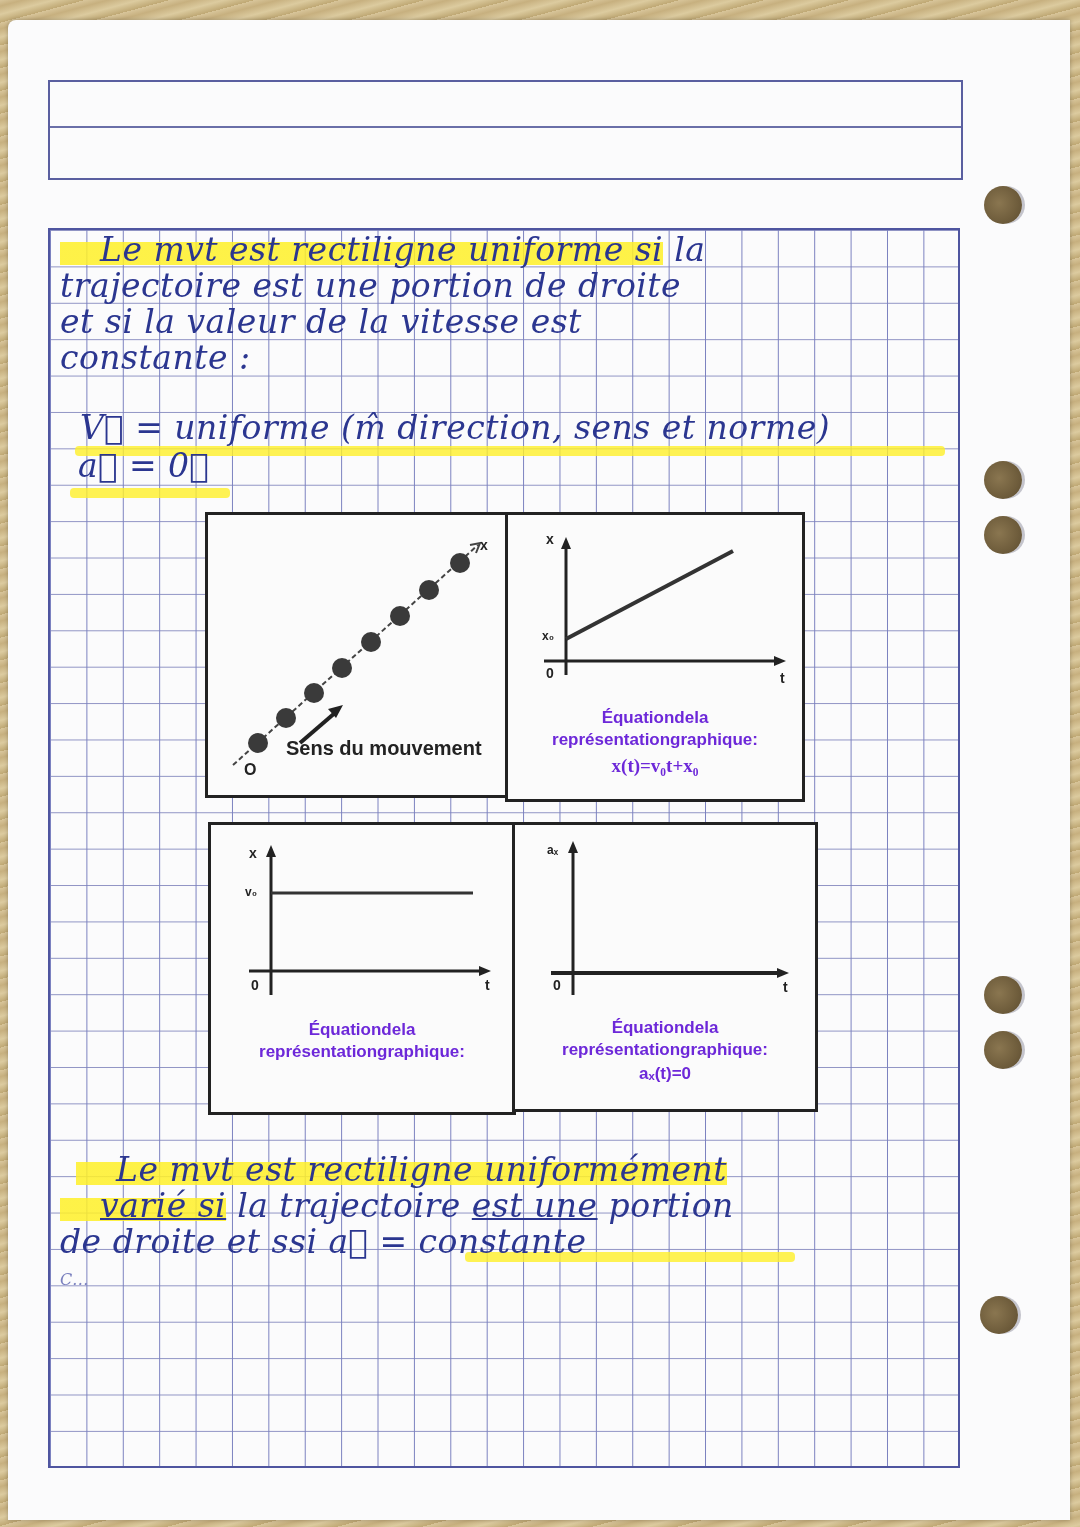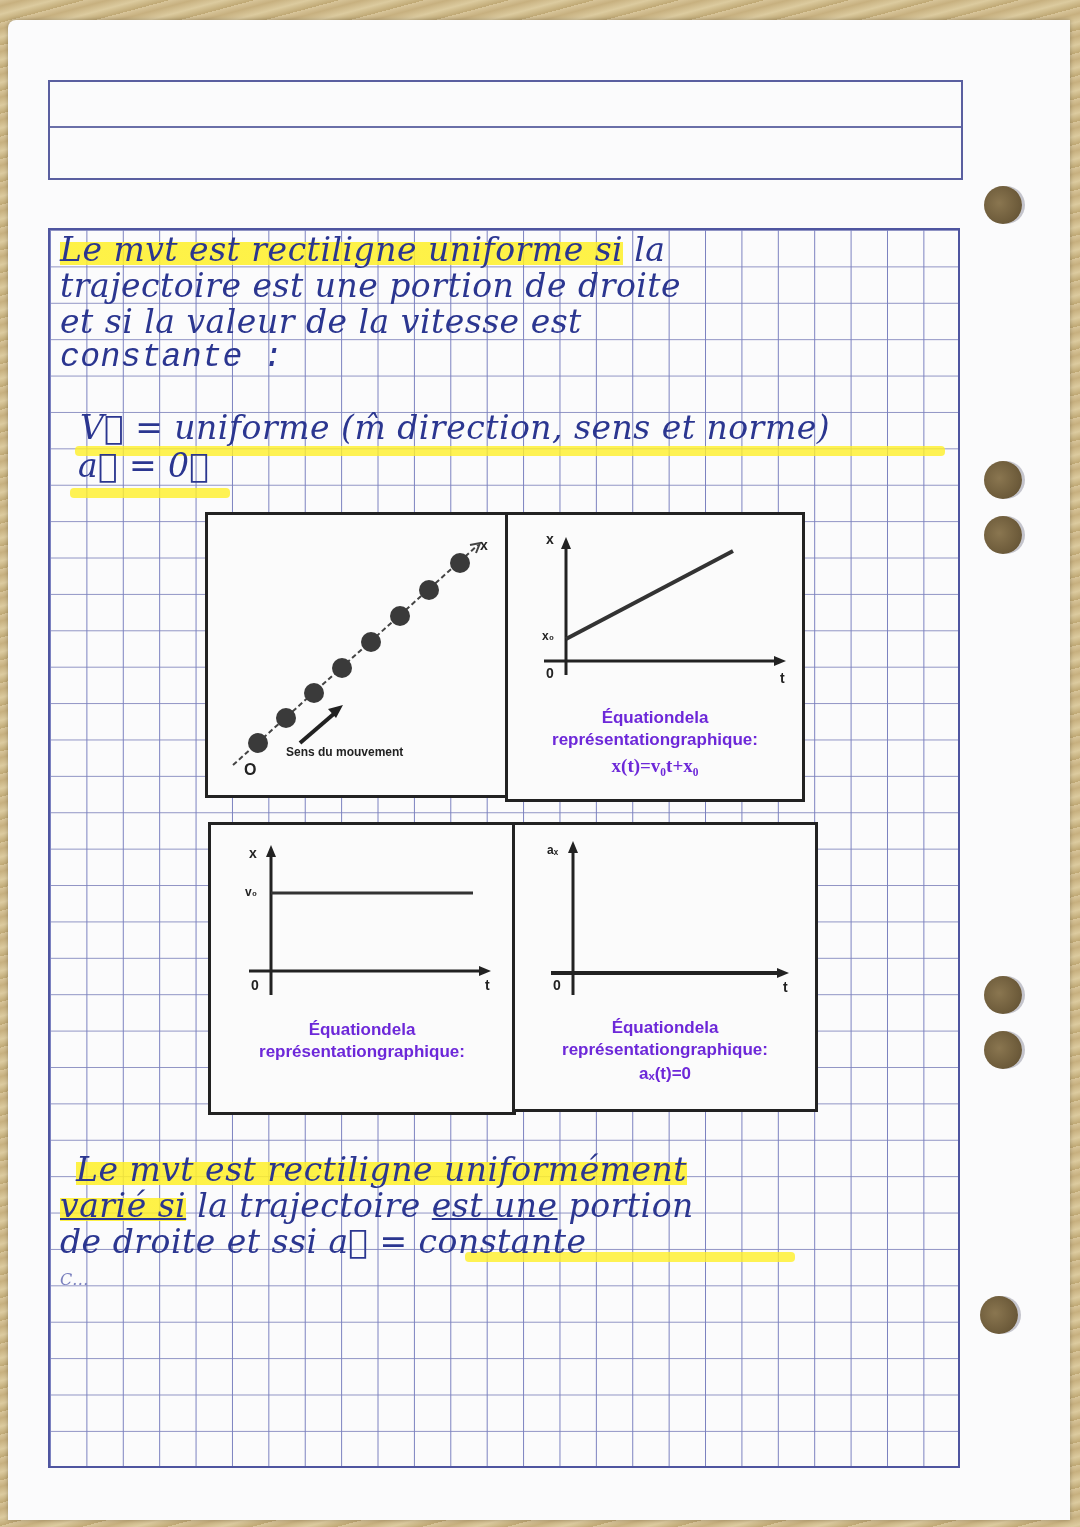--- a/index.html
+++ b/index.html
@@ -39,20 +39,21 @@
     box-shadow: 3px 0 0 #c4c4cc;
   }
   .hand {
     position: absolute; color: #2b3690;
     font-family: "DejaVu Serif", serif; font-style: italic;
     font-size: 33px; line-height: 36px; white-space: nowrap;
     letter-spacing: 0.5px;
   }
   .hl {
     background: linear-gradient(to bottom, transparent 30%, rgba(255,240,40,0.85) 30%, rgba(255,240,40,0.85) 90%, transparent 90%);
+    padding-left: 40px;
   }
   .hl-under {
     position: absolute; height: 10px; background: rgba(255,240,40,0.8); border-radius: 4px;
   }
   .u { text-decoration: underline; text-decoration-thickness: 2px; }
   .figure {
     position: absolute; background: #fbfbfb; border: 3px solid #222;
     box-sizing: border-box; overflow: hidden;
   }
   .figure svg { position: absolute; left: 0; top: 0; }
@@ -87,21 +88,21 @@
 <div class="hole" style="left:984px;top:1031px;"></div>
 <div class="hole" style="left:980px;top:1296px;"></div>
 
 <div class="grid"></div>
 
 <div class="hand" style="left:60px;top:232px;">
   <span class="hl">Le mvt est rectiligne uniforme si</span><span> la</span>
 </div>
 <div class="hand" style="left:60px;top:268px;">trajectoire est une portion de droite</div>
 <div class="hand" style="left:60px;top:304px;">et si la valeur de la vitesse est</div>
-<div class="hand" style="left:60px;top:340px;font-family:Liberation Mono, monospace;">constante :</div>
+<div class="hand" style="left:60px;top:340px;">constante :</div>
 
 <div class="hl-under" style="left:75px;top:446px;width:870px;"></div>
 <div class="hand" style="left:80px;top:410px;">
   <span>V⃗</span>
   <span>= uniforme</span>
   <span>(m̂ direction, sens et norme)</span>
 </div>
 <div class="hl-under" style="left:70px;top:488px;width:160px;"></div>
 <div class="hand" style="left:78px;top:448px;">a⃗ = 0⃗</div>
 
@@ -115,21 +116,21 @@
     <circle cx="134" cy="153" r="10" fill="#3a3a3a"></circle>
     <circle cx="163" cy="127" r="10" fill="#3a3a3a"></circle>
     <circle cx="192" cy="101" r="10" fill="#3a3a3a"></circle>
     <circle cx="221" cy="75" r="10" fill="#3a3a3a"></circle>
     <circle cx="252" cy="48" r="10" fill="#3a3a3a"></circle>
     <line x1="92" y1="228" x2="128" y2="197" stroke="#222" stroke-width="4"></line>
     <polygon points="135,190 120,194 128,203" fill="#222"></polygon>
   </svg>
   <span class="axis-lbl" style="left:272px;top:22px;">x</span>
   <span class="axis-lbl" style="left:36px;top:246px;font-size:16px;">O</span>
-  <span class="axis-lbl" style="left:78px;top:230px;font-size:12px;">Sens du mouvement</span>
+  <span class="axis-lbl" style="left:78px;top:222px;font-size:20px;">Sens du mouvement</span>
 </div>
 
 <div class="figure" style="left:505px;top:512px;width:300px;height:290px;">
   <svg width="300" height="290">
     <line x1="58" y1="160" x2="58" y2="30" stroke="#222" stroke-width="3"></line>
     <polygon points="58,22 53,34 63,34" fill="#222"></polygon>
     <line x1="36" y1="146" x2="270" y2="146" stroke="#222" stroke-width="3"></line>
     <polygon points="278,146 266,141 266,151" fill="#222"></polygon>
     <line x1="58" y1="124" x2="225" y2="36" stroke="#333" stroke-width="4"></line>
   </svg>

